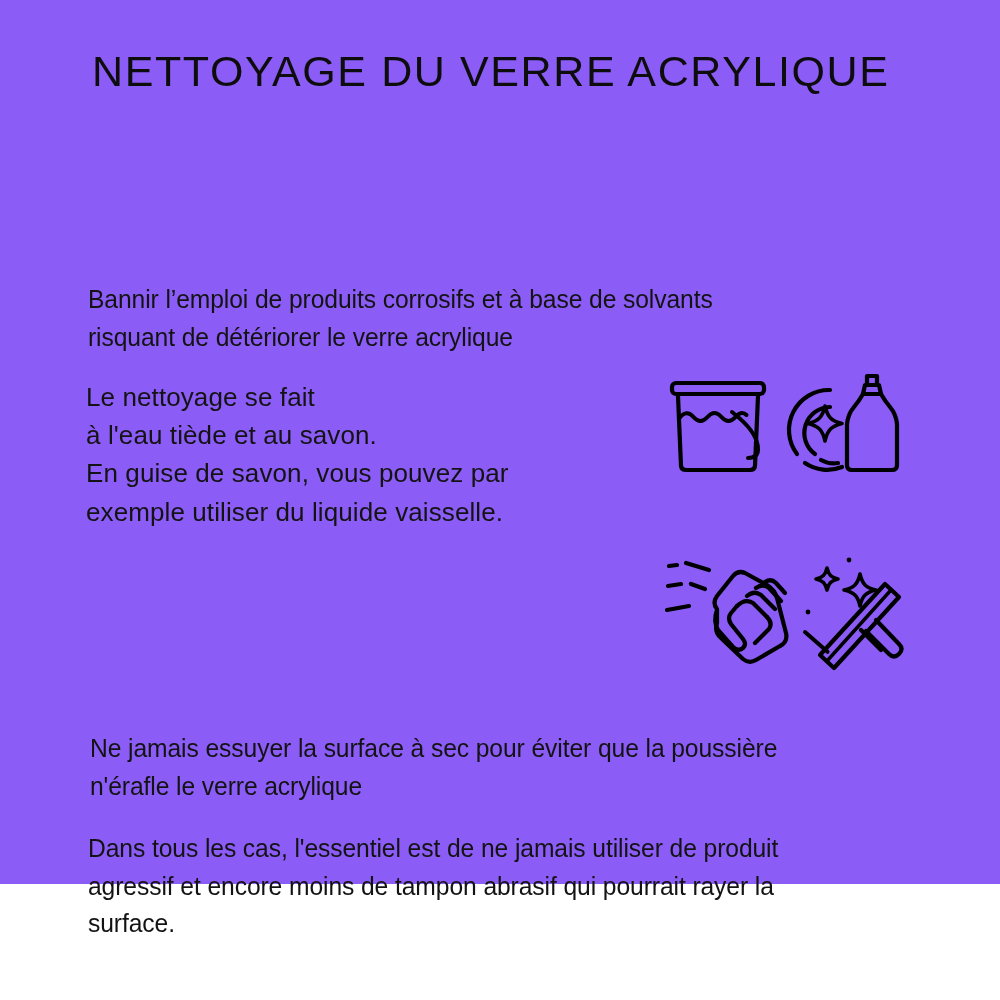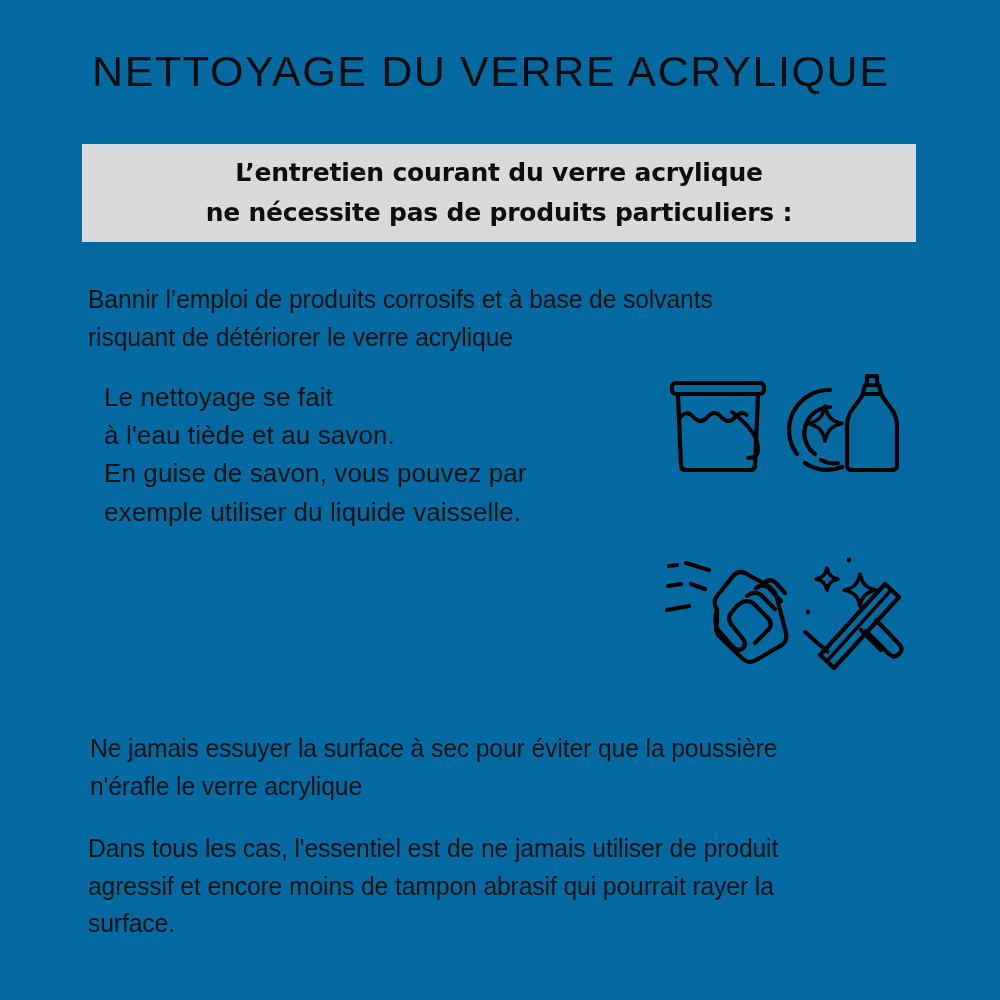--- a/index.html
+++ b/index.html
@@ -14,22 +14,22 @@
     overflow: hidden;
     font-family: "Liberation Sans", sans-serif;
     color: #111111;
     -webkit-font-smoothing: antialiased;
   }
 
   .page {
     position: absolute;
     inset: 0;
     width: 1000px;
-    height: 1000px;
-    background: #0369a1;
+    height: 884px;
+    background: #8b5cf6;
   }
 
   
   .title {
     position: absolute;
     left: 92px;
     top: 47px;
     width: 830px;
     font-family: "Liberation Sans", sans-serif;
     font-size: 43px;
@@ -82,44 +82,40 @@
   
   .para.wide {
     font-family: "Liberation Sans", sans-serif;
     font-size: 26px;
     font-weight: 400;
     line-height: 1.47;
     letter-spacing: 0.1px;
   }
 
   #para-1 { left: 88px; top: 281px; width: 830px; }
-  #para-2 { left: 86px; top: 378px; width: 560px; margin-left: 18px; }
+  #para-2 { left: 86px; top: 378px; width: 560px; }
   #para-3 { left: 86px; top: 556px; width: 560px; }
   #para-4 { left: 90px; top: 730px; width: 870px; }
   #para-5 { left: 88px; top: 830px; width: 880px; }
 
   
   .icon-group {
     position: absolute;
   }
   #icons-row-1 { left: 660px; top: 370px; width: 245px; height: 112px; }
   #icons-row-2 { left: 655px; top: 548px; width: 255px; height: 125px; }
   .icon-svg { display: block; }
 </style>
 </head>
 <body>
 
 <div class="page">
 
   <div class="title">NETTOYAGE DU VERRE ACRYLIQUE</div>
 
-  <div class="subtitle-band">
-    <div class="subtitle-line">L’entretien courant du verre acrylique</div>
-    <div class="subtitle-line">ne nécessite pas de produits particuliers :</div>
-  </div>
 
   <div class="para condensed" id="para-1">Bannir l’emploi de produits corrosifs et à base de solvants
 risquant de détériorer le verre acrylique</div>
 
   <div class="para wide" id="para-2">Le nettoyage se fait
 à l'eau tiède et au savon.
 En guise de savon, vous pouvez par
 exemple utiliser du liquide vaisselle.</div>
 
 

